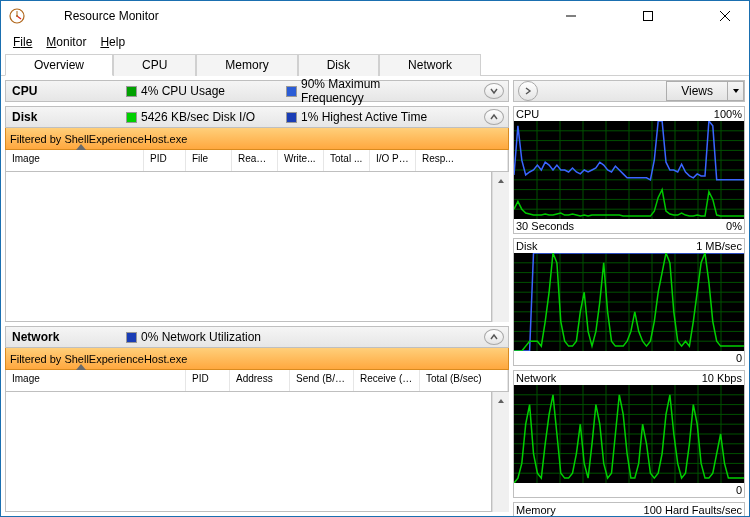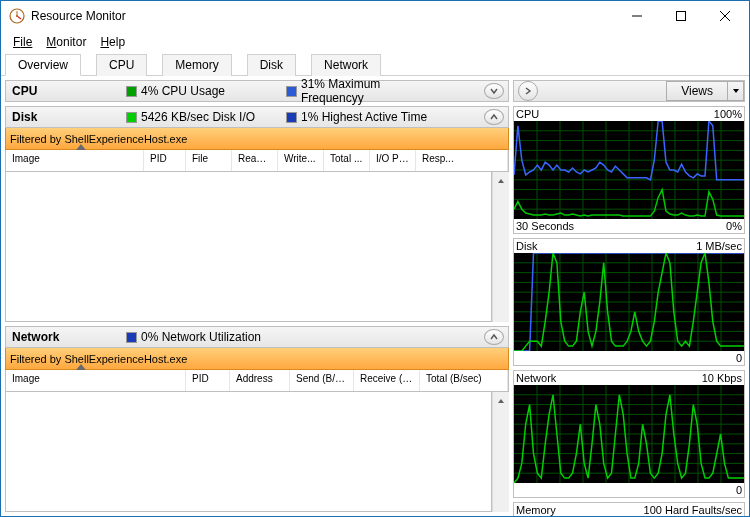--- a/index.html
+++ b/index.html
@@ -1,26 +1,26 @@
 <!DOCTYPE html>
 <html><head>
 <meta charset="utf-8">
 <style>
 * { box-sizing: border-box; margin: 0; padding: 0; }
 body { font-family: "Segoe UI", Tahoma, sans-serif; font-size: 12px; background: #fff; color: #000; width: 750px; height: 517px; overflow: hidden; border: 1px solid #1a6fb0; }
-.titlebar { height: 30px; display: flex; align-items: center; padding: 0 2px 0 8px; background: #fff; }
+.titlebar { height: 30px; display: flex; align-items: center; padding: 0 2px 0 8px; background: #fff; gap: 33px; }
 .titlebar .app-icon { width: 16px; height: 16px; margin-right: 6px; }
 .titlebar .title { flex: 1; font-size: 12px; }
 .winbtn { width: 44px; height: 28px; display: flex; align-items: center; justify-content: center; }
 .winbtn svg { width: 10px; height: 10px; }
 .menubar { display: flex; gap: 2px; padding: 2px 6px; font-size: 12px; }
 .menubar .menu { padding: 2px 6px; }
 .menubar .menu span { text-decoration: underline; text-decoration-color: #000; }
 .tabstrip { display: flex; border-bottom: 1px solid #d0d0d0; padding-left: 4px; background: #fff; }
-.tab { padding: 3px 12px; border: 1px solid #d0d0d0; border-bottom: none; background: #f4f4f4; margin-right: 15px; font-size: 12px; position: relative; top: 1px; }
+.tab { padding: 3px 28px; border: 1px solid #d0d0d0; border-bottom: none; background: #f4f4f4; margin-right: 0px; font-size: 12px; position: relative; top: 1px; }
 .tab.active { background: #fff; border-bottom: 1px solid #fff; }
 .content { display: flex; height: calc(100% - 30px - 22px - 23px); }
 .left { flex: 1; padding: 4px; overflow: hidden; }
 .right { width: 236px; padding: 4px 4px 4px 0; display: flex; flex-direction: column; gap: 4px; overflow: hidden; }
 .section-head { display: flex; align-items: center; height: 22px; background: linear-gradient(#f5f5f5, #e6e6e6); border: 1px solid #bfbfbf; font-size: 12px; }
 .section-head .sh-title { font-weight: bold; width: 120px; padding-left: 6px; }
 .section-head .sh-metric { display: flex; align-items: center; gap: 4px; width: 160px; }
 .sh-metric .swatch { width: 11px; height: 11px; border: 1px solid #999; }
 .sh-expand { width: 20px; height: 16px; border: 1px solid #a8a8a8; border-radius: 50%; margin-left: auto; margin-right: 4px; display: flex; align-items: center; justify-content: center; background: linear-gradient(#fff,#e4e4e4); }
 .scrollbar-vert { width: 17px; background: #f0f0f0; border-left: 1px solid #dcdcdc; display: flex; flex-direction: column; }
@@ -93,21 +93,21 @@
     <div class="left-sections">
 
       <div class="section-head">
         <div class="sh-title">CPU</div>
         <div class="sh-metric">
           <span class="swatch" style="background:#00a000"></span>
           <span>4% CPU Usage</span>
         </div>
         <div class="sh-metric">
           <span class="swatch" style="background:#2a5cd6"></span>
-          <span>31% Maximum Frequencyy</span>
+          <span>90% Maximum Frequencyy</span>
         </div>
         <div class="sh-expand">
             <svg width="8" height="8" viewBox="0 0 8 8">
               <path d="M1 2 L4 6 L7 2" fill="none" stroke="#555" stroke-width="1.4"></path>
             </svg>
           </div>
       </div>
 
       <div style="height:4px"></div>
 

